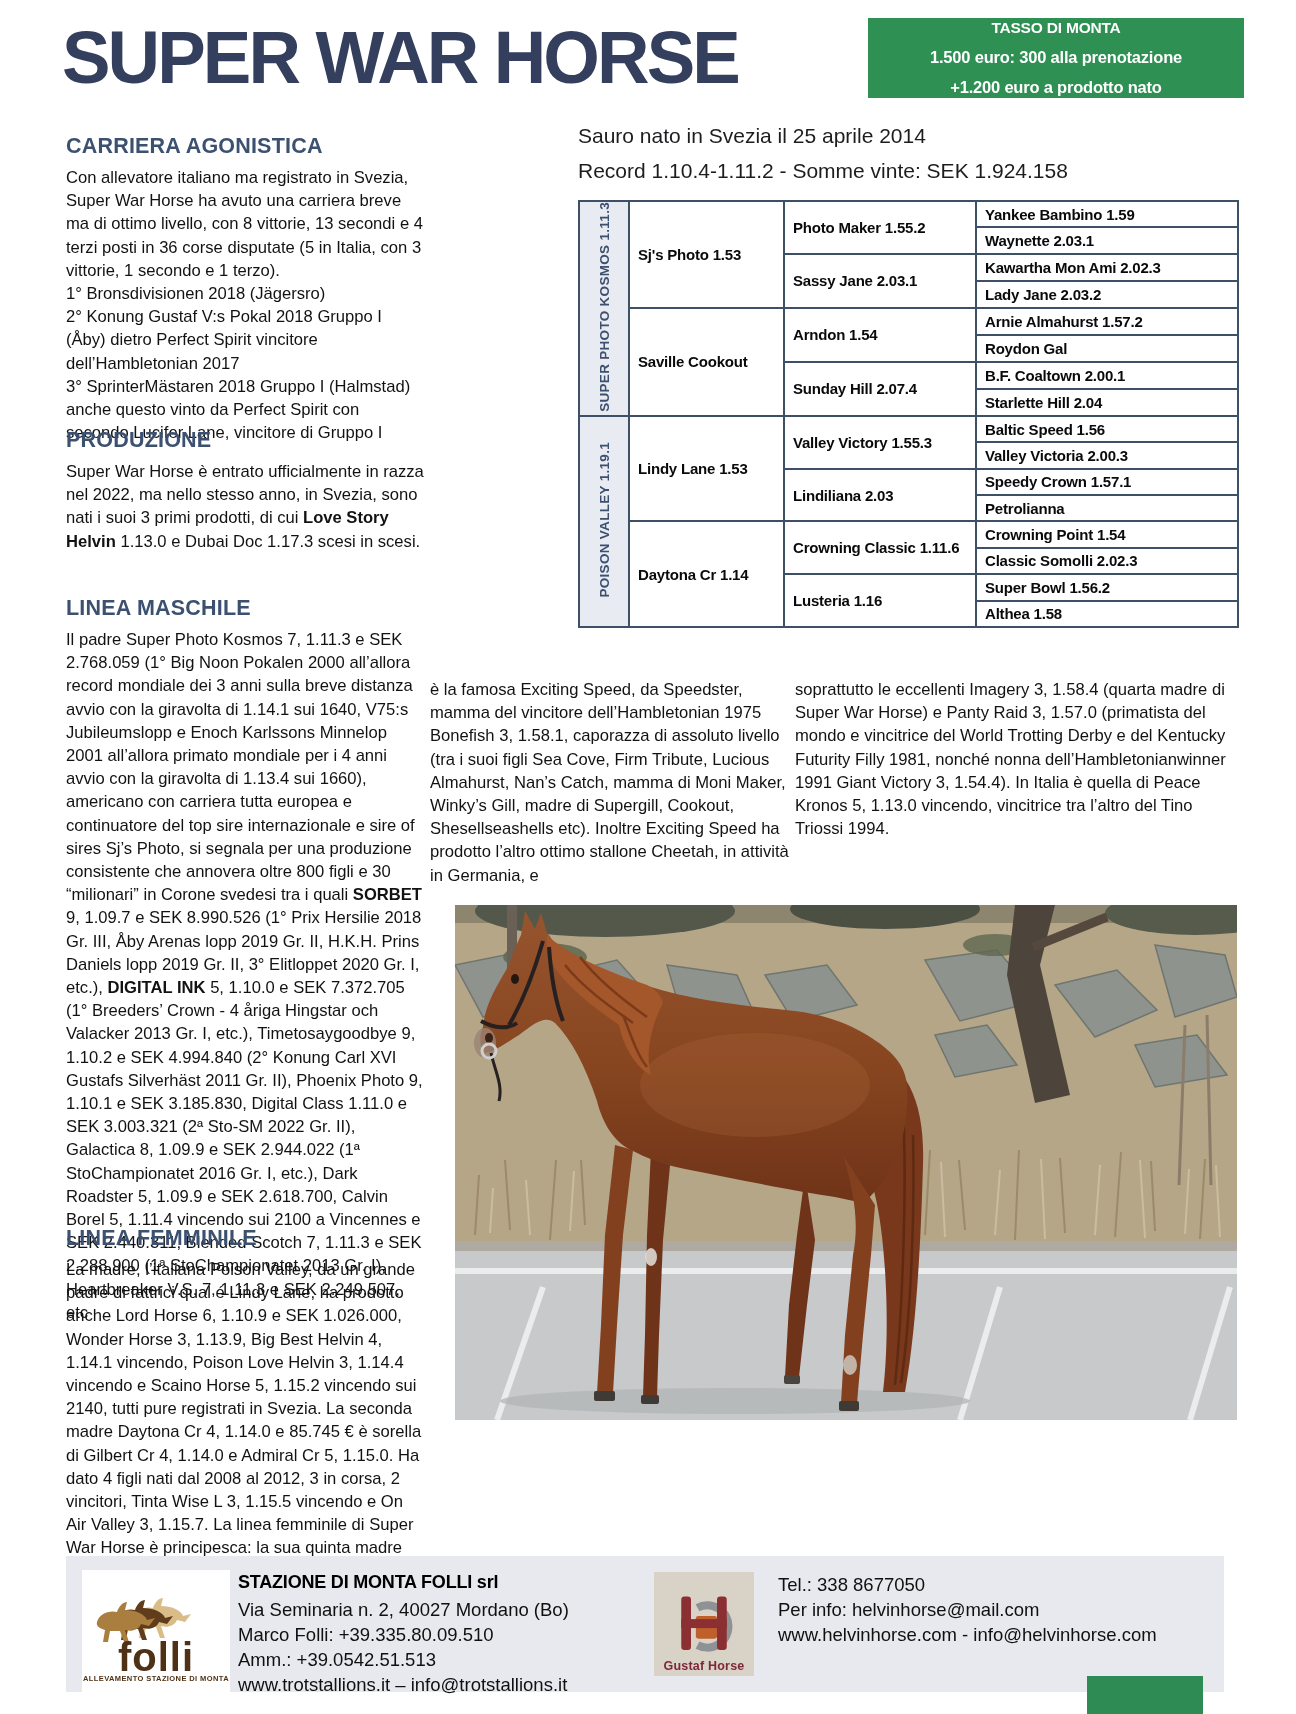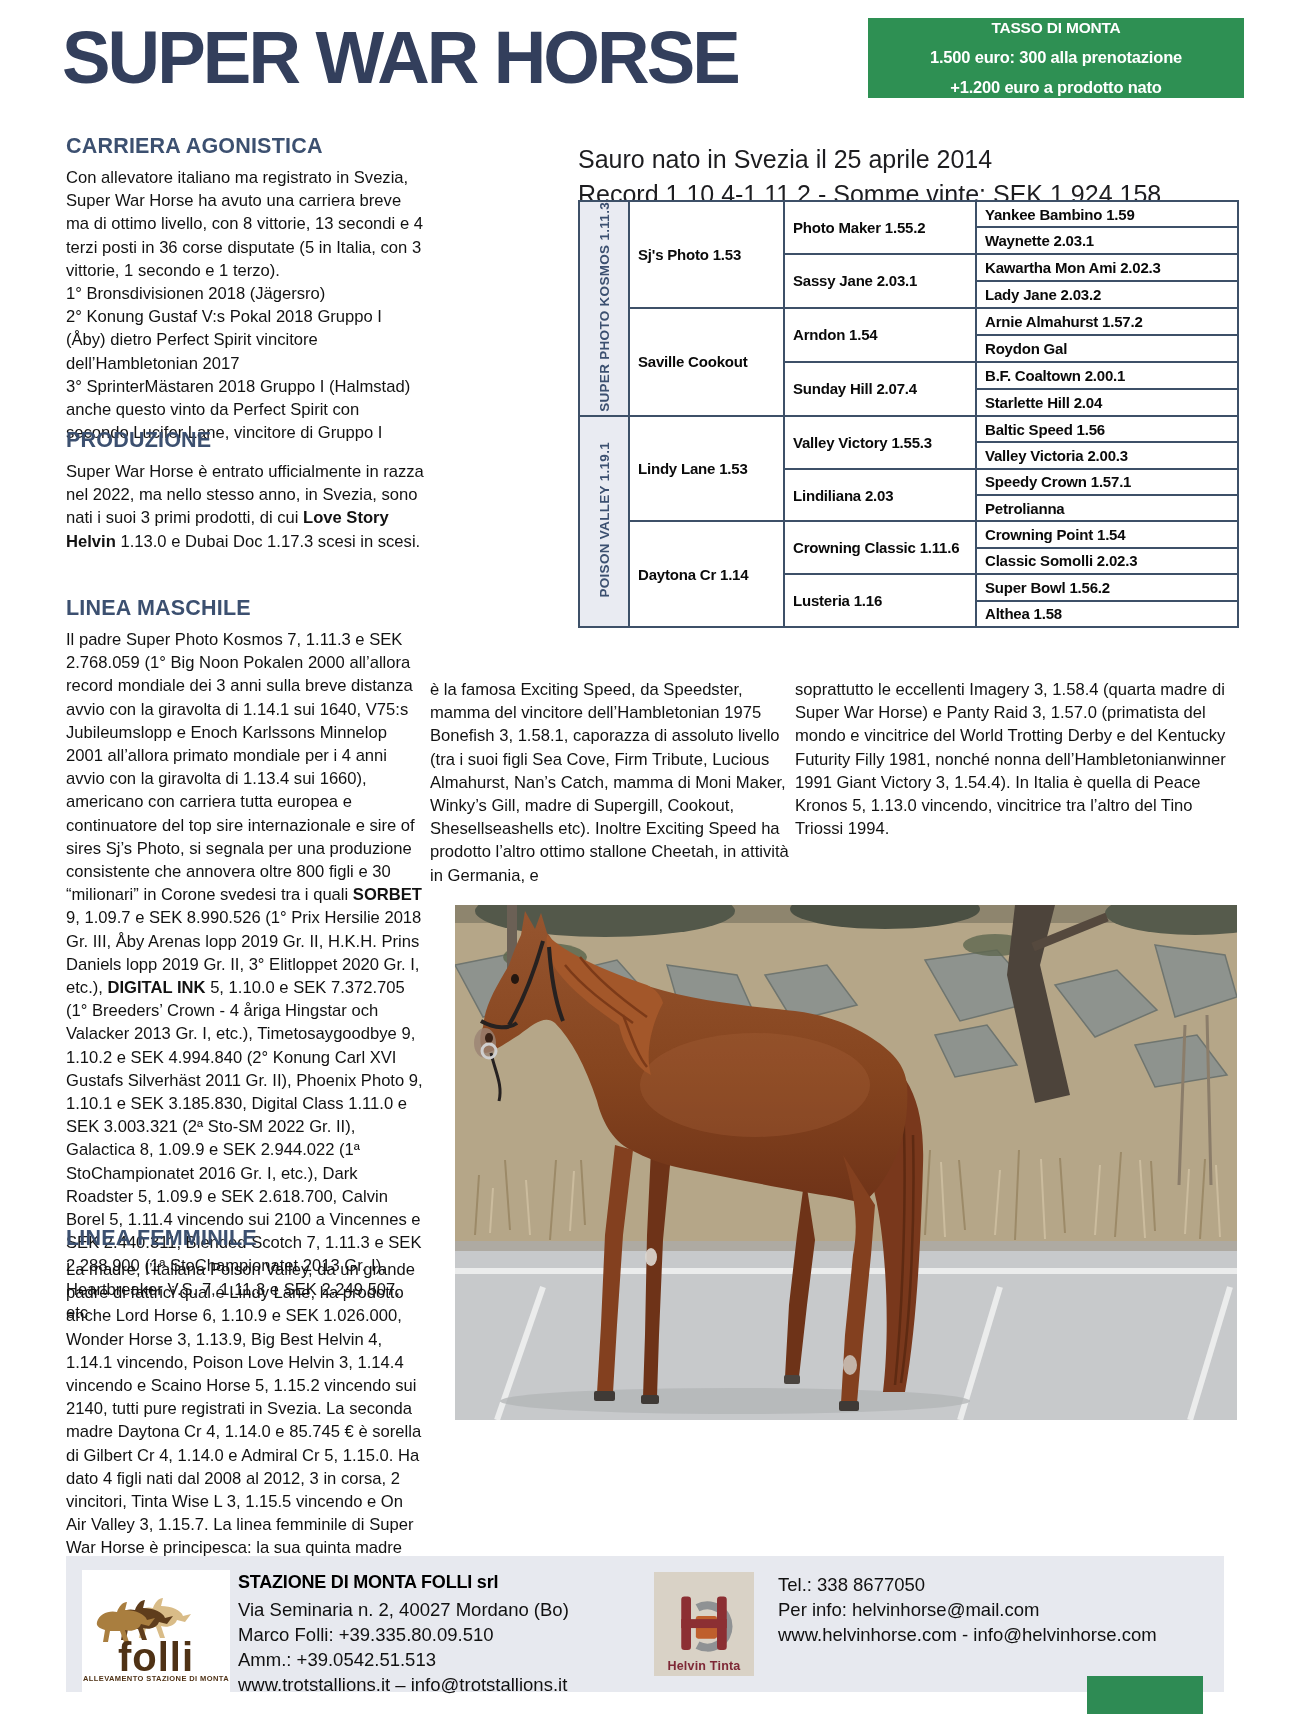--- a/index.html
+++ b/index.html
@@ -7,21 +7,21 @@
         font-family:Liberation Sans, sans-serif;overflow:hidden;color:#141414;border-radius:7px;}
 
   .title{position:absolute;left:62px;top:14px;font-size:75px;font-weight:800;
          letter-spacing:-3px;color:#333f5c;transform:scaleX(.97);transform-origin:left;white-space:nowrap;}
 
   .fee-box{position:absolute;left:868px;top:18px;width:376px;height:80px;background:#2e9053;
            color:#fff;text-align:center;display:flex;flex-direction:column;justify-content:center;gap:11px;}
   .fee-box .l{font-weight:800;font-size:16.5px;letter-spacing:-0.2px;}
   .fee-box .l.first{font-size:15.5px;}
 
-  .subtitle{position:absolute;left:578px;top:118px;font-size:25px;line-height:35px;color:#1d1d20;margin-top:24px;}
+  .subtitle{position:absolute;left:578px;top:118px;font-size:21px;line-height:35px;color:#1d1d20;}
 
   .sec{position:absolute;left:66px;width:358px;}
   .sec h3{margin:8px 0 7px 0;font-size:21.5px;font-weight:800;color:#3c5070;letter-spacing:.2px;}
   .bodytxt{font-size:16.6px;line-height:23.2px;color:#121212;white-space:pre-wrap;}
   .bodytxt b{font-weight:800;}
 
   .mid{position:absolute;top:678px;}
   .mid.left{left:430px;width:360px;}
   .mid.right{left:795px;width:447px;}
 
@@ -267,21 +267,21 @@
     </div>
 
     <div class="helvin-box">
       <svg width="78" height="70" viewBox="0 0 96 72">
         <path d="M40 16 A26 26 0 1 1 40 62" stroke="#8f9294" stroke-width="10" fill="none"></path>
         <rect x="38" y="26" width="26" height="28" rx="3" fill="#bf5f2c"></rect>
         <rect x="20" y="2" width="12" height="66" rx="4" fill="#8c2f33"></rect>
         <rect x="64" y="2" width="12" height="66" rx="4" fill="#8c2f33"></rect>
         <rect x="20" y="30" width="56" height="11" fill="#8c2f33"></rect>
       </svg>
-      <div class="helvin-label">Helvin Tinta</div>
+      <div class="helvin-label">Gustaf Horse</div>
     </div>
 
     <div class="fblock right">
       <div class="fline">Tel.: 338 8677050</div>
       <div class="fline">Per info: helvinhorse@mail.com</div>
       <div class="fline">www.helvinhorse.com - info@helvinhorse.com</div>
     </div>
   </div>
 
   <div class="green-mark"></div>

